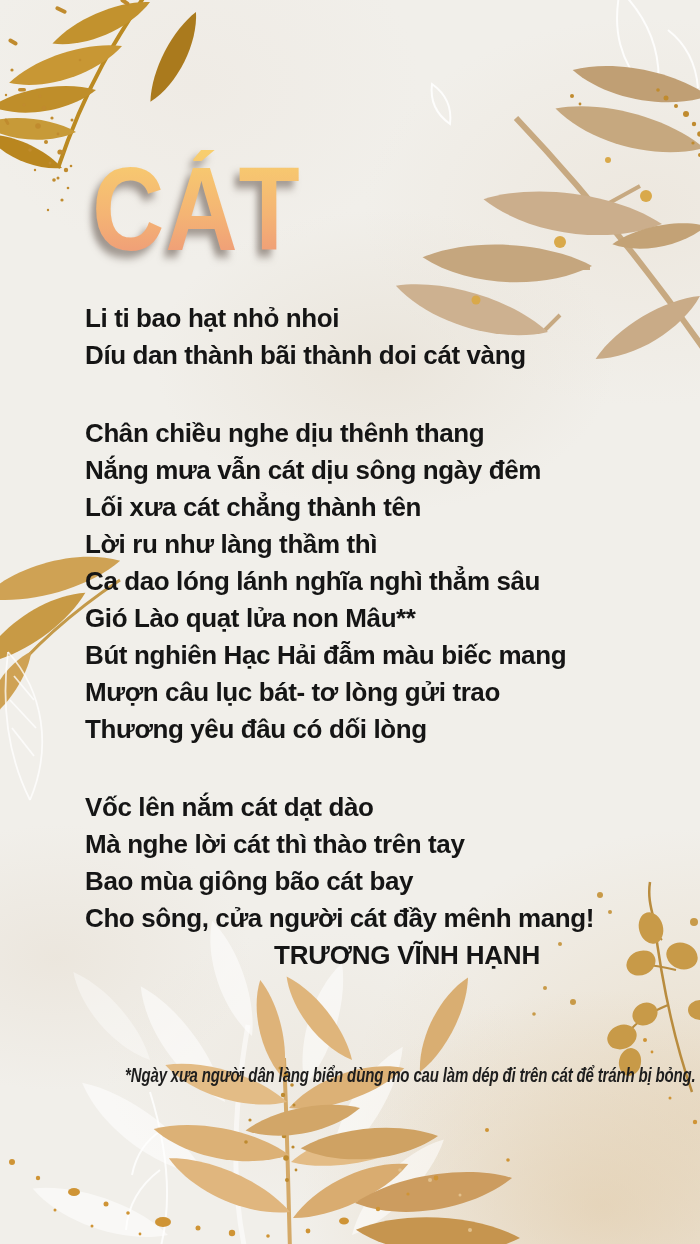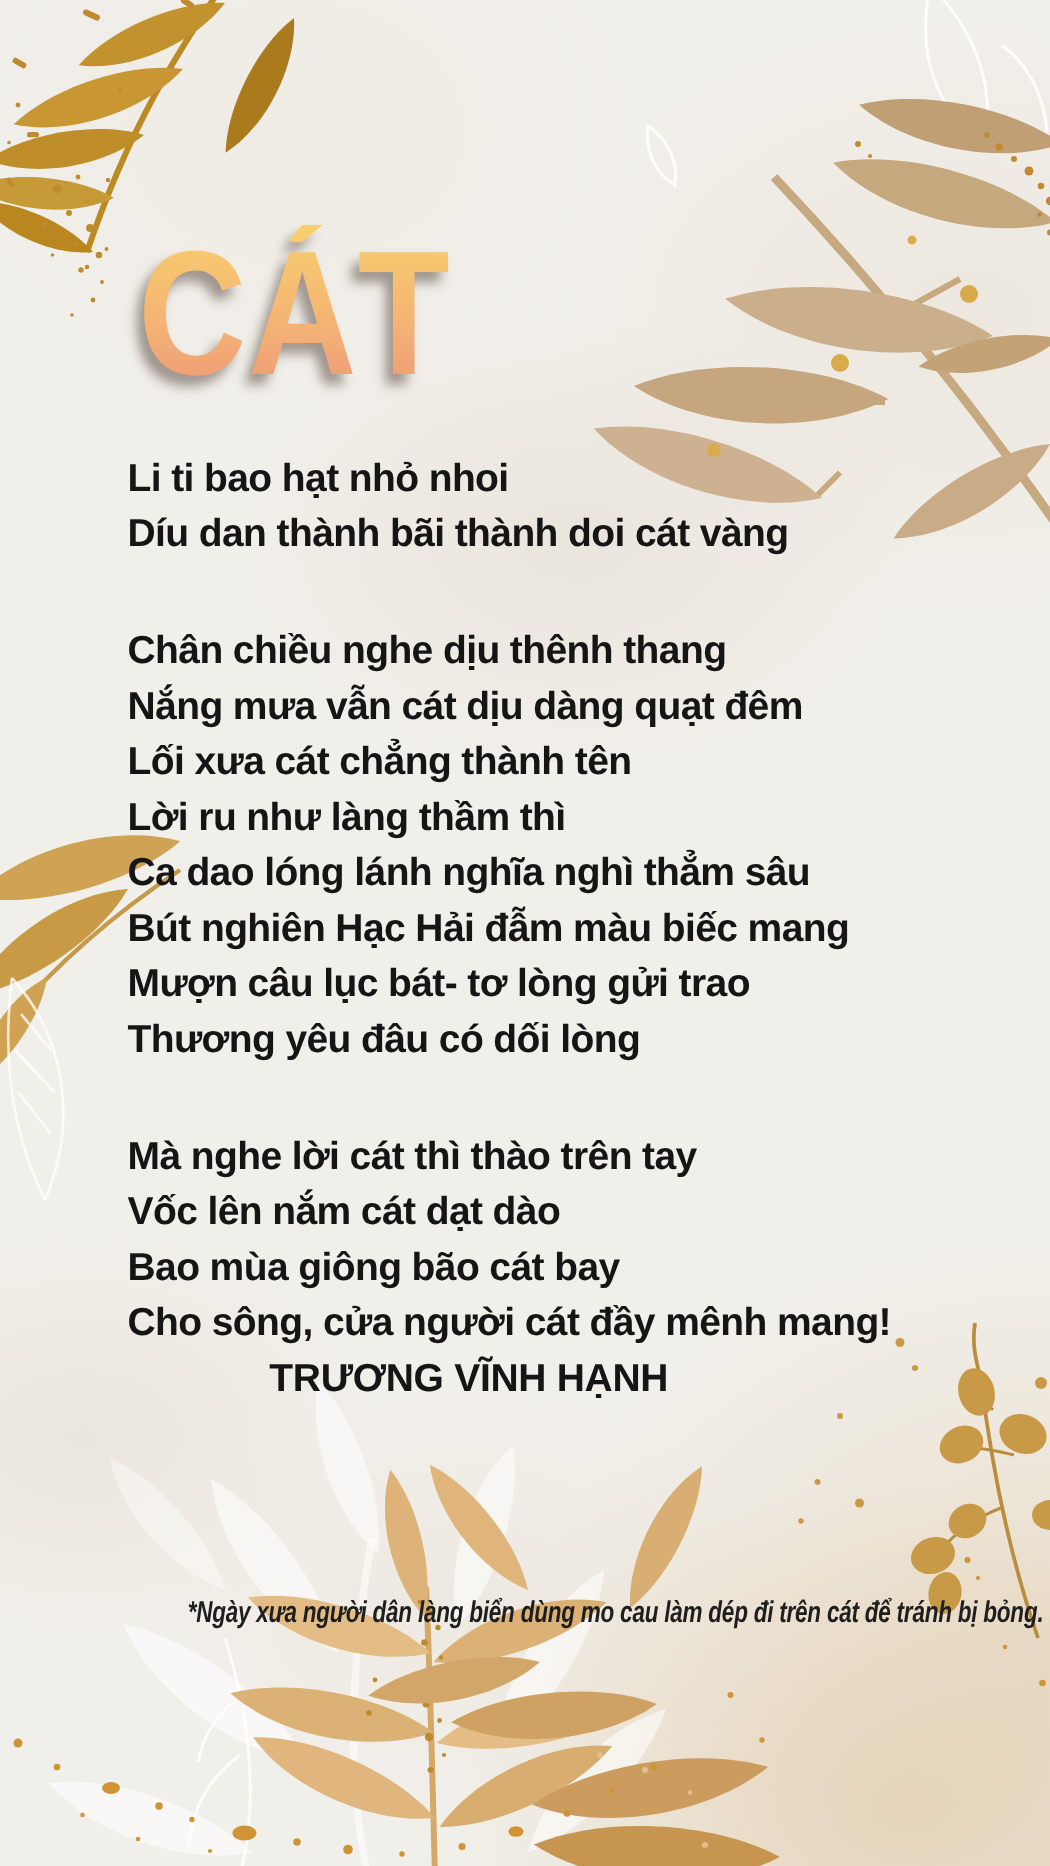--- a/index.html
+++ b/index.html
@@ -29,21 +29,21 @@
   }
   .poem{position:absolute;left:85px;top:300px;width:455px;color:#151515;}
   .stanza{margin:0 0 41px 0;}
   .stanza:last-child{margin-bottom:0;}
   .line{
     font-size:26px;font-weight:bold;line-height:37px;
     letter-spacing:-0.4px;white-space:nowrap;
   }
   .author{
     font-size:26px;font-weight:bold;line-height:37px;
-    letter-spacing:-0.2px;text-align:center;white-space:nowrap;
+    letter-spacing:-0.2px;text-align:right;white-space:nowrap;
   }
   .footnote-wrap{position:absolute;left:30px;top:1064px;width:700px;text-align:center;}
   .footnote{
     display:inline-block;font-size:20px;font-weight:bold;font-style:italic;
     color:#1e1e1e;white-space:nowrap;letter-spacing:-0.2px;
     transform:scaleX(0.75);transform-origin:center;
   }
 </style>
 </head>
 <body>
@@ -251,31 +251,32 @@
 
   <h1 class="title">CÁT</h1>
 
   <div class="poem">
     <div class="stanza">
       <div class="line">Li ti bao hạt nhỏ nhoi</div>
       <div class="line">Díu dan thành bãi thành doi cát vàng</div>
     </div>
     <div class="stanza">
       <div class="line">Chân chiều nghe dịu thênh thang</div>
-      <div class="line">Nắng mưa vẫn cát dịu dàng quạt đêm</div>
+      <div class="line">Nắng mưa vẫn cát dịu sông ngày đêm</div>
       <div class="line">Lối xưa cát chẳng thành tên</div>
       <div class="line">Lời ru như làng thầm thì</div>
       <div class="line">Ca dao lóng lánh nghĩa nghì thẳm sâu</div>
+      <div class="line">Gió Lào quạt lửa non Mâu**</div>
       <div class="line">Bút nghiên Hạc Hải đẫm màu biếc mang</div>
       <div class="line">Mượn câu lục bát- tơ lòng gửi trao</div>
       <div class="line">Thương yêu đâu có dối lòng</div>
     </div>
     <div class="stanza">
+      <div class="line">Vốc lên nắm cát dạt dào</div>
       <div class="line">Mà nghe lời cát thì thào trên tay</div>
-      <div class="line">Vốc lên nắm cát dạt dào</div>
       <div class="line">Bao mùa giông bão cát bay</div>
       <div class="line">Cho sông, cửa người cát đầy mênh mang!</div>
       <div class="author">TRƯƠNG VĨNH HẠNH</div>
     </div>
   </div>
 
   <div class="footnote-wrap">
     <span class="footnote">*Ngày xưa người dân làng biển dùng mo cau làm dép đi trên cát để tránh bị bỏng.</span>
   </div>
 

